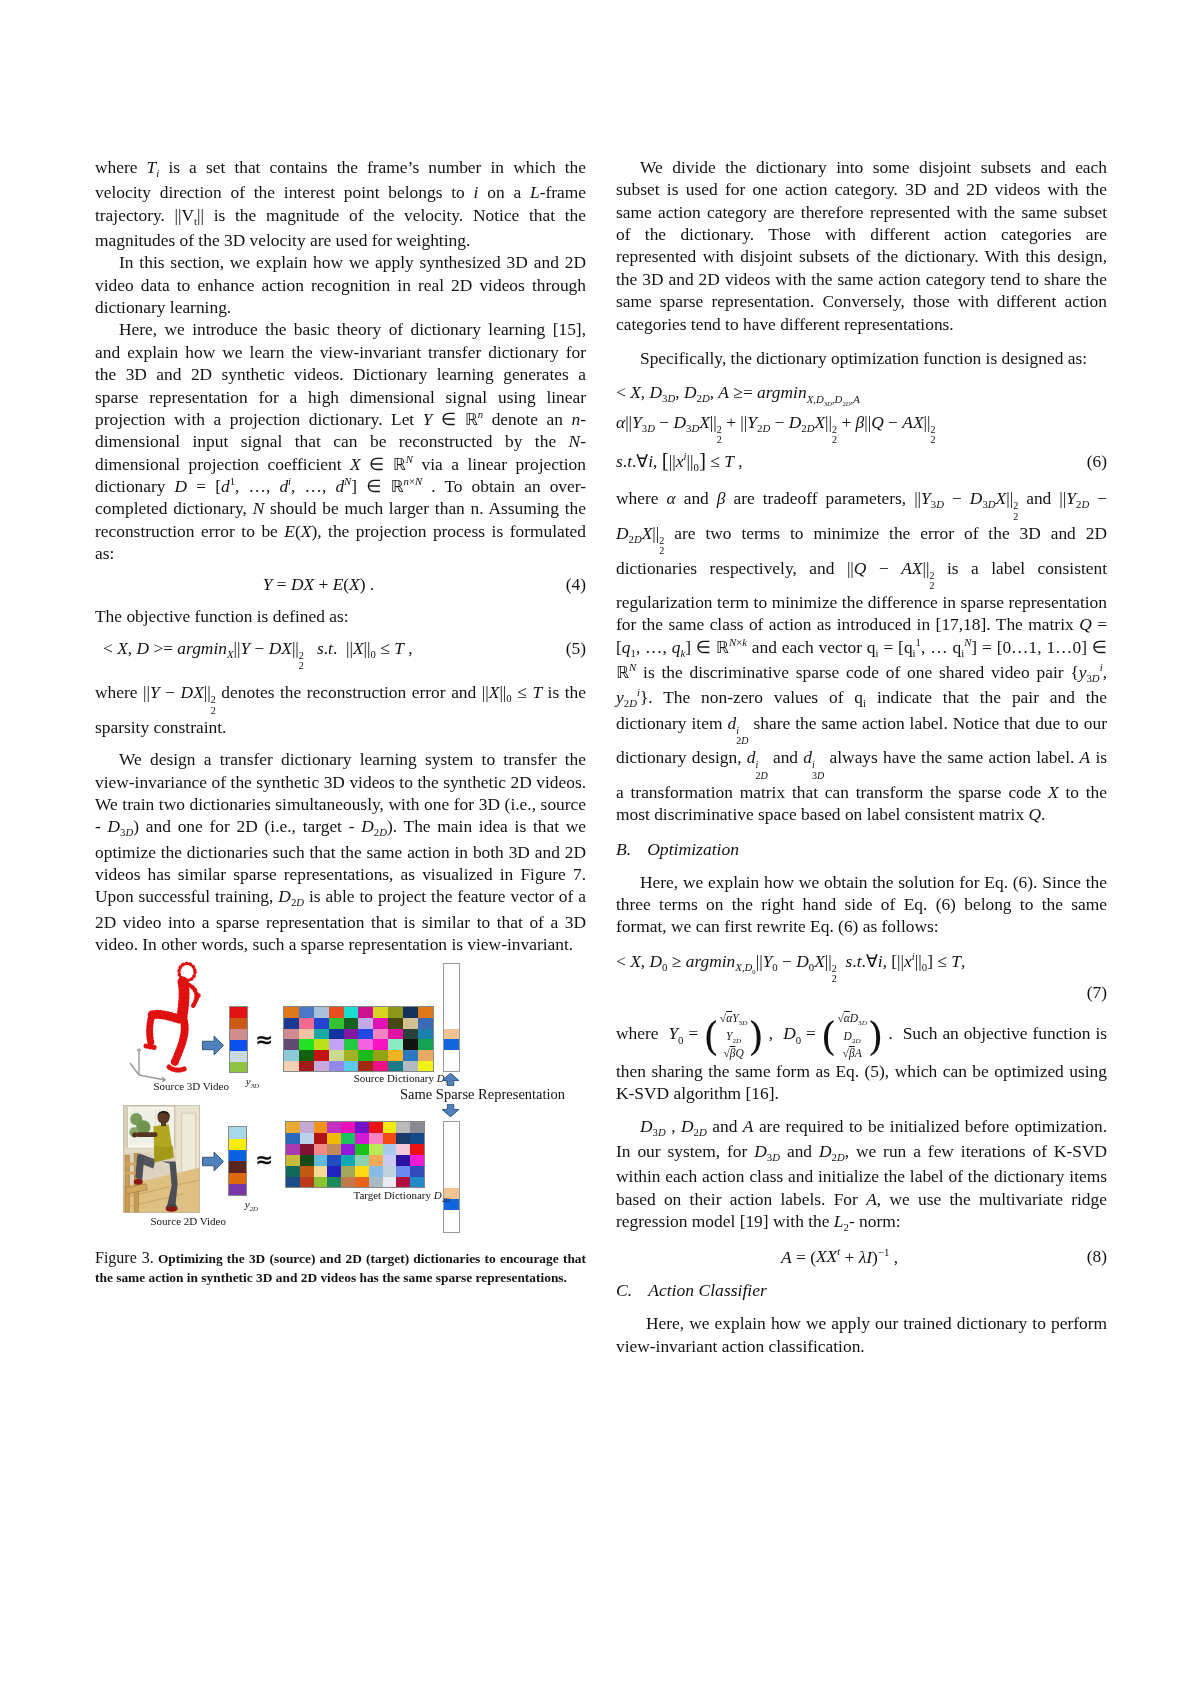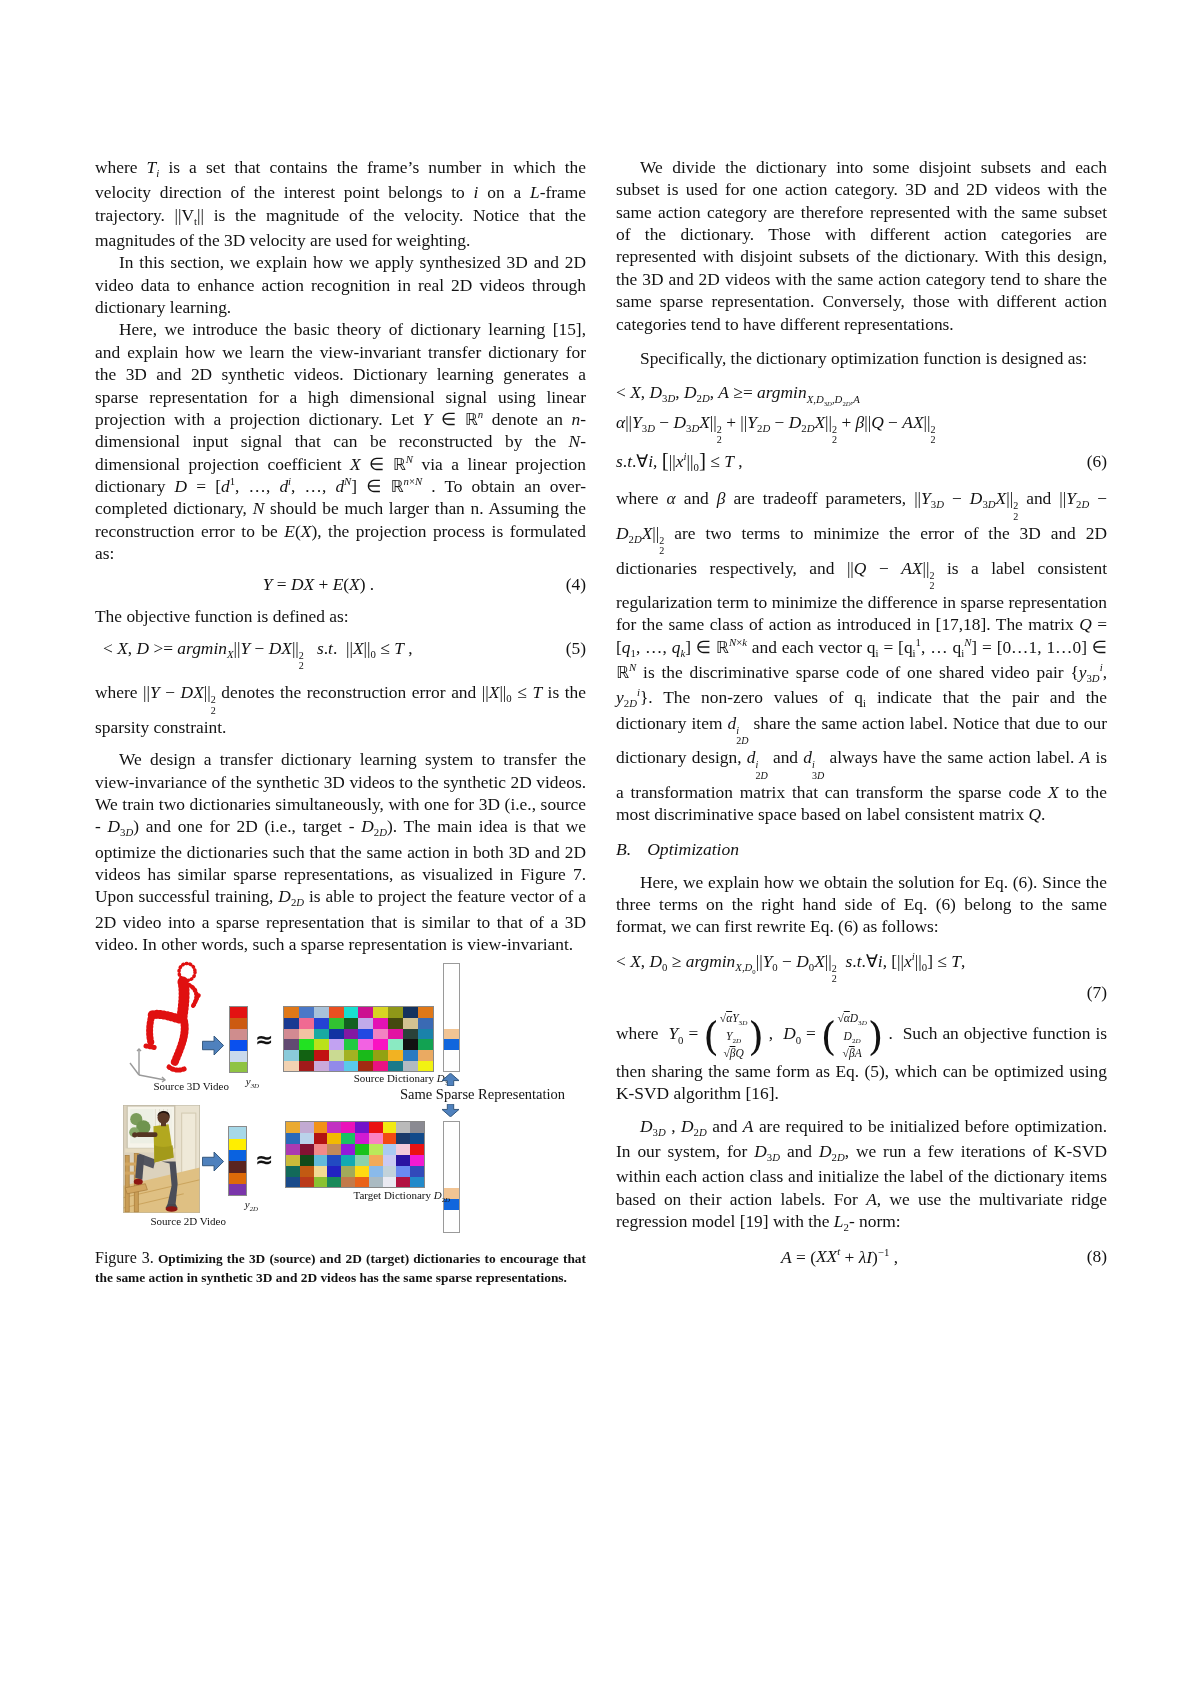--- a/index.html
+++ b/index.html
@@ -430,16 +430,20 @@
           </span> . &nbsp;Such an objective function is then sharing the same form as Eq. (5), which can be optimized using K-SVD algorithm [16].</p>
 
       <p class="body ind" style="margin-top:10px"><i>D</i><sub>3<i>D</i></sub> , <i>D</i><sub>2<i>D</i></sub> and <i>A</i> are required to be initialized before optimization. In our system, for <i>D</i><sub>3<i>D</i></sub> and <i>D</i><sub>2<i>D</i></sub>, we run a few iterations of K-SVD within each action class and initialize the label of the dictionary items based on their action labels. For <i>A</i>, we use the multivariate ridge regression model [19] with the <i>L</i><sub>2</sub>- norm:</p>
 
       <div class="eqrow">
         <span class="eq"><i>A</i> = (<i>XX<sup>t</sup></i> + <i>λI</i>)<sup>−1</sup> ,</span>
         <span class="eqnum">(8)</span>
       </div>
 
 
-
+      <div class="sub-head">
+        <span class="letter">C.</span><span>Action Classifier</span>
+      </div>
+
+      <p class="body" style="text-indent:30px">Here, we explain how we apply our trained dictionary to perform view-invariant action classification.</p>
     </div>
   </div>
 </div>
 
 </body></html>

